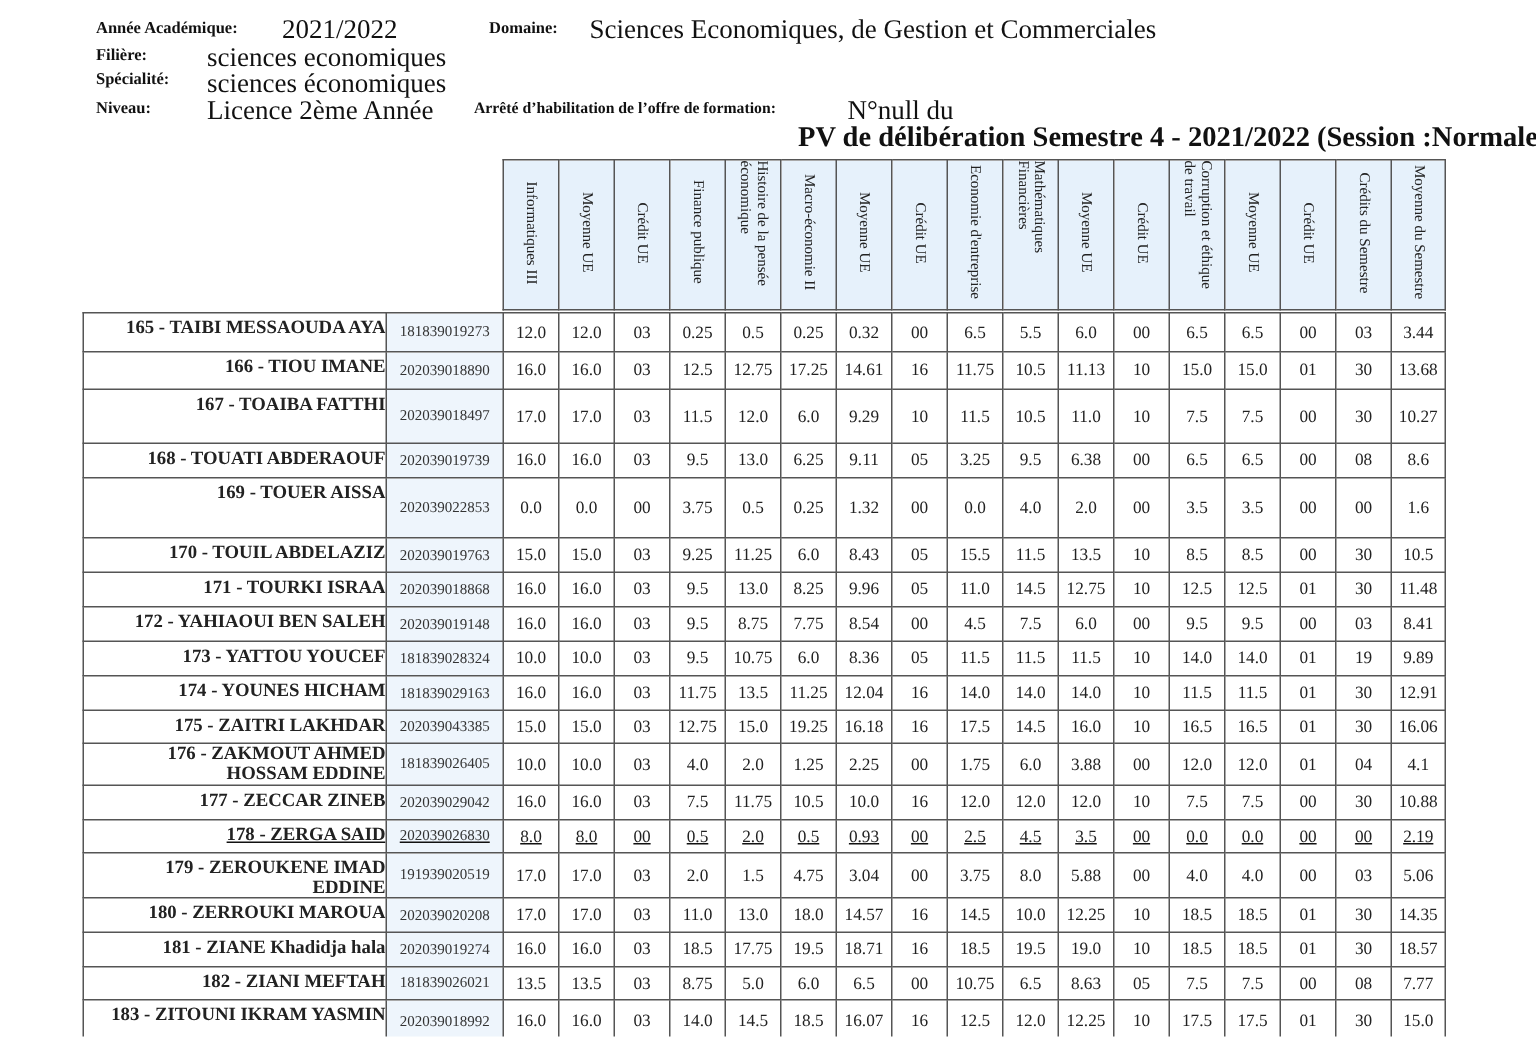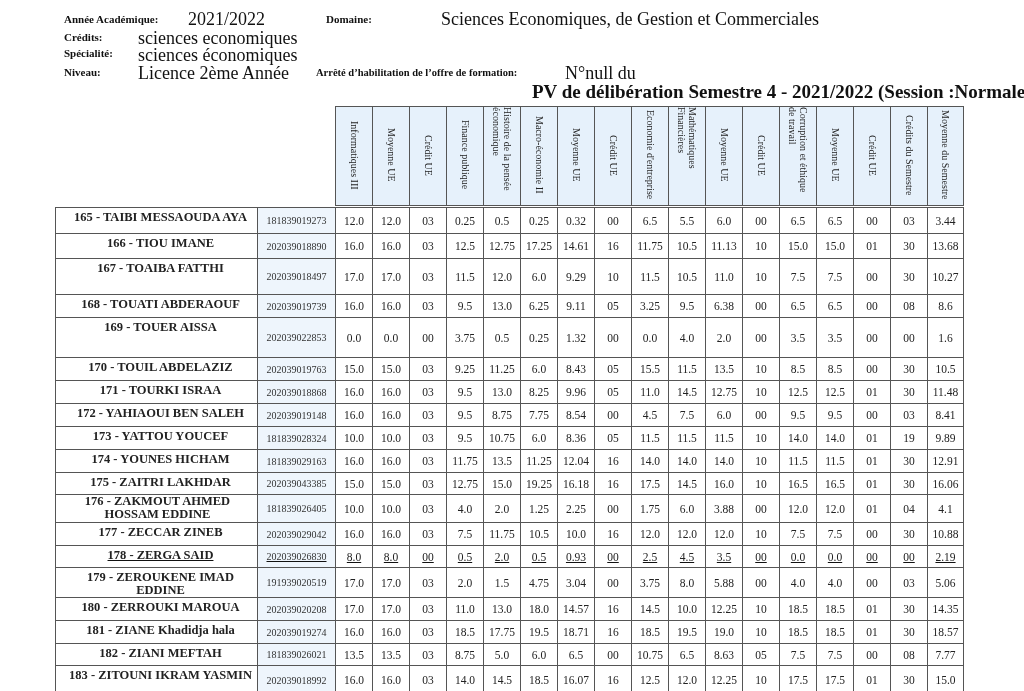--- a/index.html
+++ b/index.html
@@ -18,40 +18,40 @@
   }
   table.grid td { border: 1px solid #555; padding: 0; text-align: center; font-size: 11.5px; color: #222; overflow: hidden; }
   table.grid td.hd { background: #e6f1fb; font-size: 11.5px; }
   table.grid td.vh { background: #e6f1fb; height: 98px; }
   table.grid td.blank { border: none; background: transparent; }
   .vtext {
     writing-mode: vertical-rl; display: inline-block; font-size: 10px; line-height: 11px;
     text-align: left; max-height: 96px;
   }
   table.grid td.name {
-    text-align: center; font-weight: bold; font-size: 12.5px; padding-left: 8px;
+    text-align: right; font-weight: bold; font-size: 12.5px; padding-left: 8px;
     vertical-align: top; padding-top: 3px; line-height: 13px; white-space: normal;
   }
   table.grid td.name.wrap2 { padding-left: 2px; padding-top: 0px; }
   table.grid td.sid { background: #eef5fc; font-size: 10px; color: #333; }
 </style>
 </head>
 <body>
 
 <div class="abs lbl" style="left:64px; top:13px;">Année Académique:</div>
 <div class="abs val" style="left:188px; top:9px;">2021/2022</div>
-<div class="abs lbl" style="left:64px; top:31px;">Crédits:</div>
+<div class="abs lbl" style="left:64px; top:31px;">Filière:</div>
 <div class="abs val" style="left:138px; top:28px;">sciences economiques</div>
 <div class="abs lbl" style="left:64px; top:47px;">Spécialité:</div>
 <div class="abs val" style="left:138px; top:45px;">sciences économiques</div>
 <div class="abs lbl" style="left:64px; top:66px;">Niveau:</div>
 <div class="abs val" style="left:138px; top:63px;">Licence 2ème Année</div>
 
 <div class="abs lbl" style="left:326px; top:13px;">Domaine:</div>
-<div class="abs val" style="left:393px; top:9px;margin-left:48px;">Sciences Economiques, de Gestion et Commerciales</div>
+<div class="abs val" style="left:393px; top:9px;">Sciences Economiques, de Gestion et Commerciales</div>
 
 <div class="abs lbl" style="left:316px; top:67px; font-size:10.5px;">Arrêté d’habilitation de l’offre de formation:</div>
 <div class="abs val" style="left:565px; top:63px;">N°null  du</div>
 
 <div class="abs title" style="left:532px; top:81px;">PV de délibération Semestre 4  -  2021/2022 (Session :Normale)</div>
 
 <table class="grid" id="grid" style="left:55px; top:106px; width:901px;">
   <colgroup>
     <col style="width:202px">
       <col style="width:78px">

